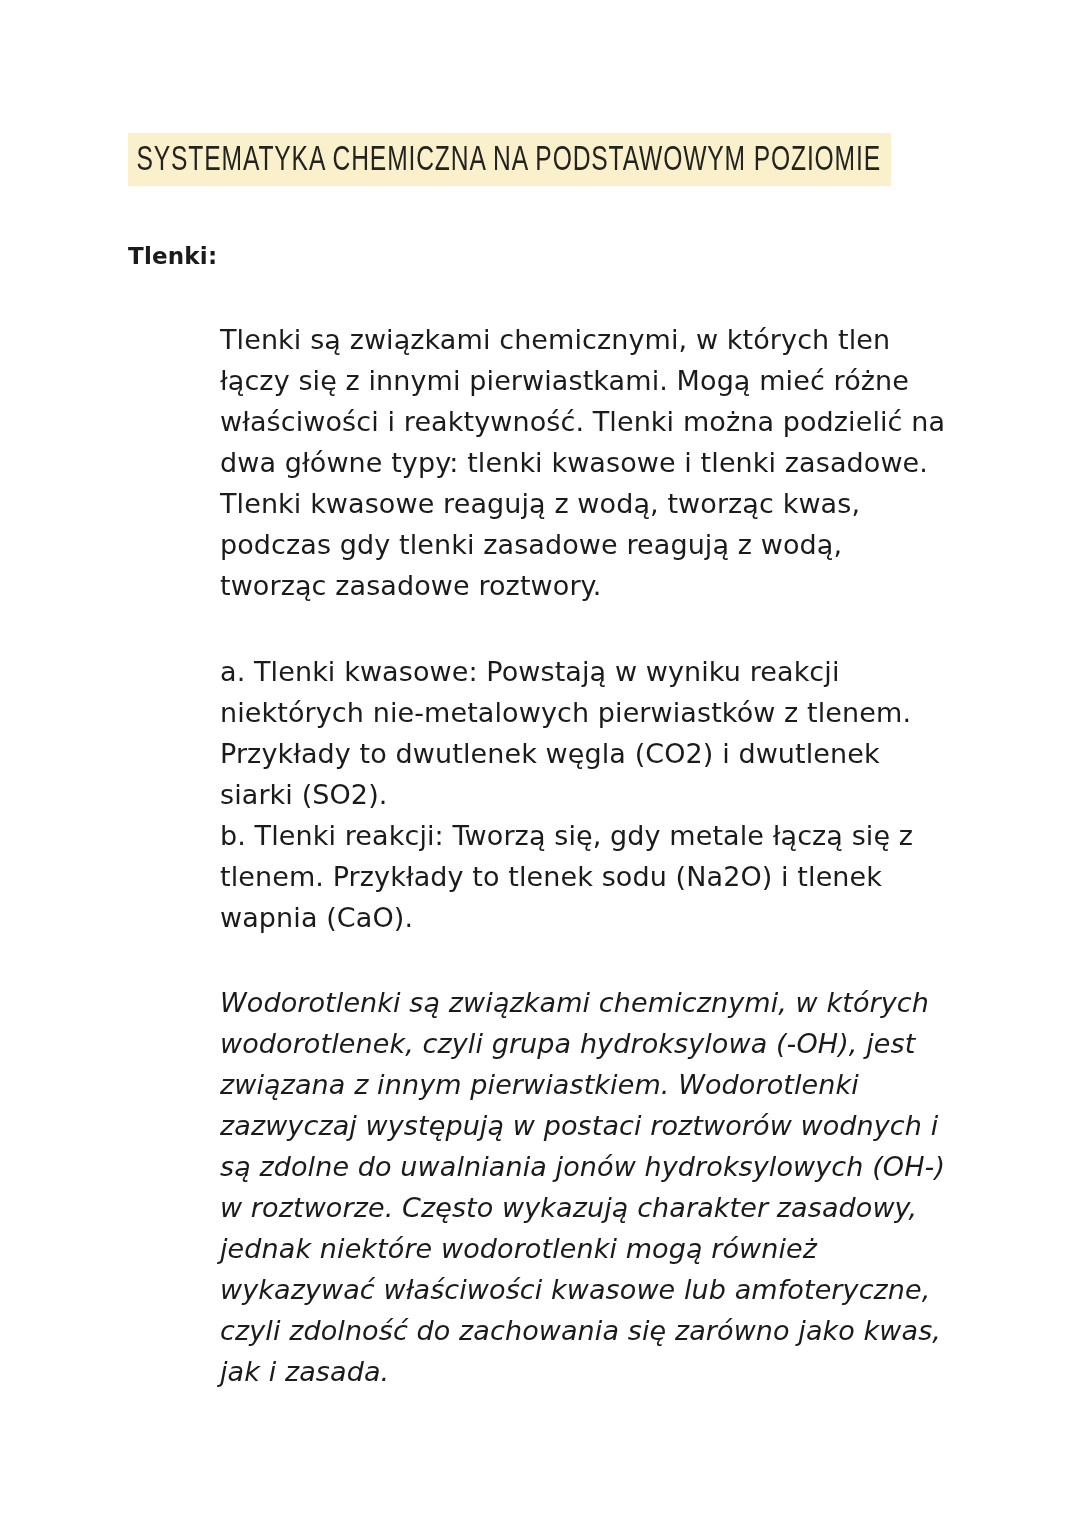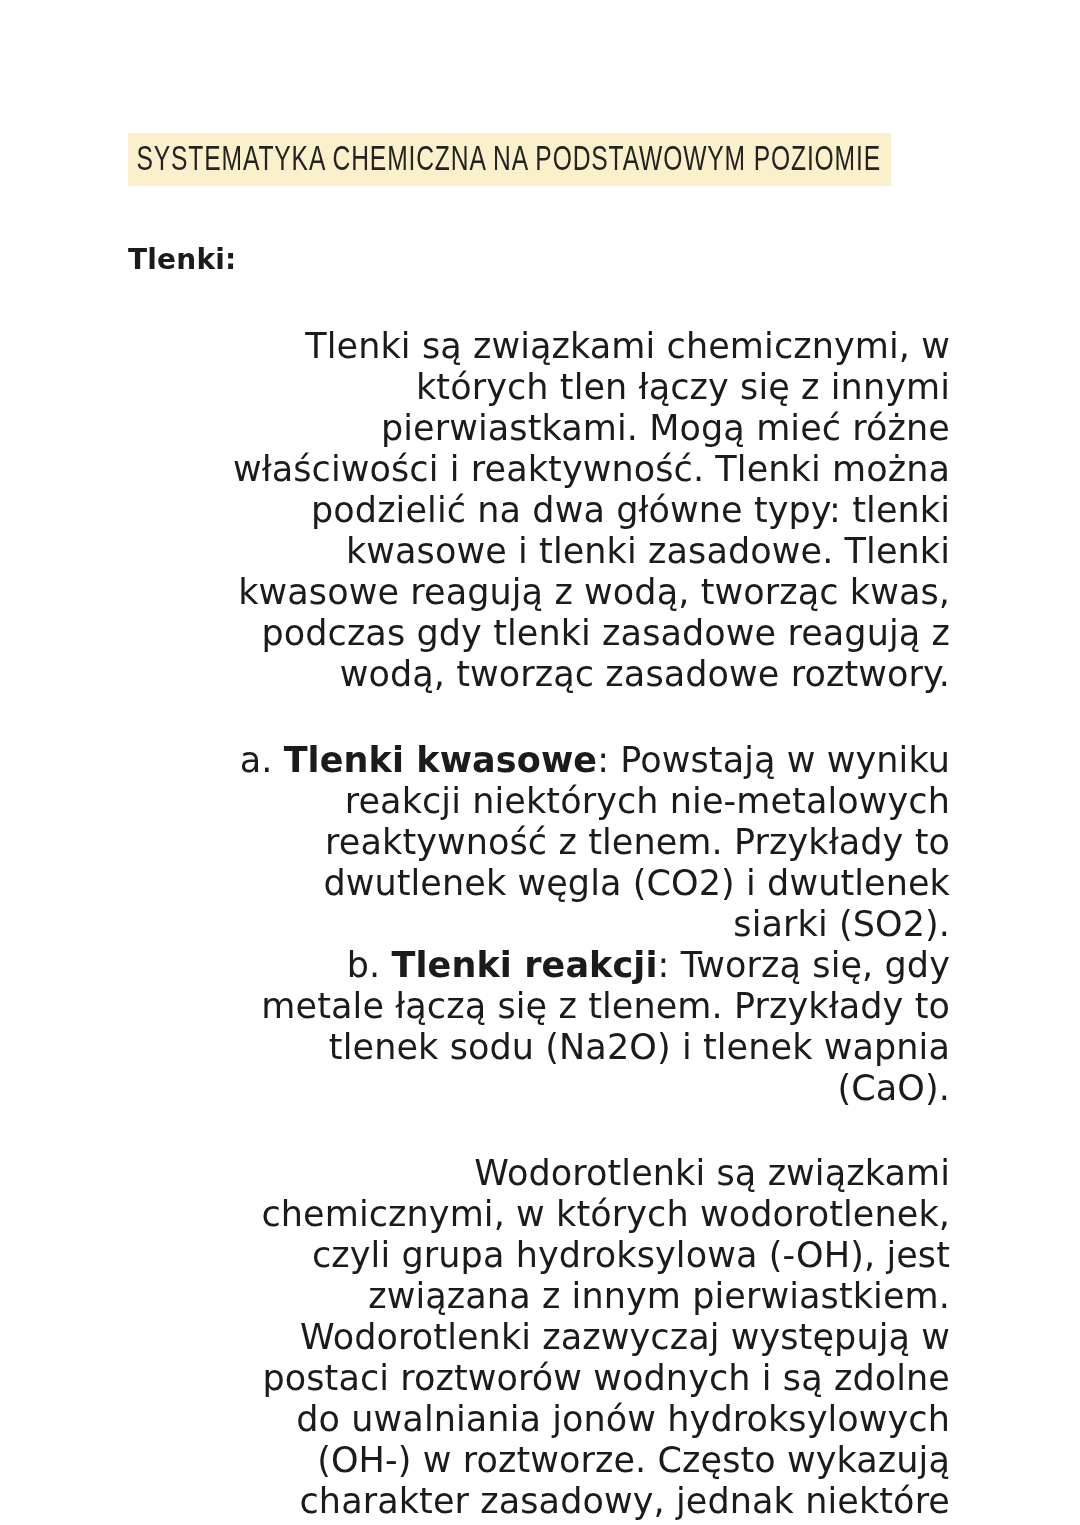--- a/index.html
+++ b/index.html
@@ -33,59 +33,58 @@
   }
   .title-text {
     font-family: "Liberation Sans", sans-serif;
     font-size: 29px;
     font-weight: 500;
     letter-spacing: 1px;
     color: #24241f;
   }
   
   .section-heading {
-    font-size: 28px;
+    font-size: 23px;
     font-weight: bold;
     margin-top: 52px;
     letter-spacing: 0.2px;
   }
   .heading-regular {
     font-weight: normal;
   }
   
   .body-block {
     margin-left: 92px;
     max-width: 760px;
-    font-size: 35px;
+    font-size: 27px;
     line-height: 41px;
     letter-spacing: 0.1px;
-    text-align: right;
   }
   .para-intro   { margin-top: 50px; }
   .para-items   { margin-top: 45px; }
-  .para-body    { margin-top: 44px; }
-  .term-bold    { font-weight: bold; }
+  .para-body    { margin-top: 44px; font-style: italic; }
+  .term-bold    { font-weight: normal; }
   p { margin: 0; }
 </style>
 </head>
 <body>
 
 <div class="page">
 
   <div class="title-wrap">
     <span class="title-highlight">
       <span class="title-text">SYSTEMATYKA CHEMICZNA NA PODSTAWOWYM POZIOMIE</span>
     </span>
   </div>
 
   <div class="section-heading">Tlenki:</div>
 
   <p class="body-block para-intro">Tlenki są związkami chemicznymi, w których tlen łączy się z innymi pierwiastkami. Mogą mieć różne właściwości i reaktywność. Tlenki można podzielić na dwa główne typy: tlenki kwasowe i tlenki zasadowe. Tlenki kwasowe reagują z wodą, tworząc kwas, podczas gdy tlenki zasadowe reagują z wodą, tworząc zasadowe roztwory.</p>
 
   <p class="body-block para-items">
-    <span>a. </span><span class="term-bold">Tlenki kwasowe</span><span>: Powstają w wyniku reakcji niektórych nie-metalowych reaktywność z tlenem. Przykłady to dwutlenek węgla (CO2) i dwutlenek siarki (SO2).</span><br>
+    <span>a. </span><span class="term-bold">Tlenki kwasowe</span><span>: Powstają w wyniku reakcji niektórych nie-metalowych pierwiastków z tlenem. Przykłady to dwutlenek węgla (CO2) i dwutlenek siarki (SO2).</span><br>
     <span>b. </span><span class="term-bold">Tlenki reakcji</span><span>: Tworzą się, gdy metale łączą się z tlenem. Przykłady to tlenek sodu (Na2O) i tlenek wapnia (CaO).</span>
   </p>
 
 
   <p class="body-block para-body">Wodorotlenki są związkami chemicznymi, w których wodorotlenek, czyli grupa hydroksylowa (-OH), jest związana z innym pierwiastkiem. Wodorotlenki zazwyczaj występują w postaci roztworów wodnych i są zdolne do uwalniania jonów hydroksylowych (OH-) w roztworze. Często wykazują charakter zasadowy, jednak niektóre wodorotlenki mogą również wykazywać właściwości kwasowe lub amfoteryczne, czyli zdolność do zachowania się zarówno jako kwas, jak i zasada.</p>
 
 </div>
 
 </body></html>

